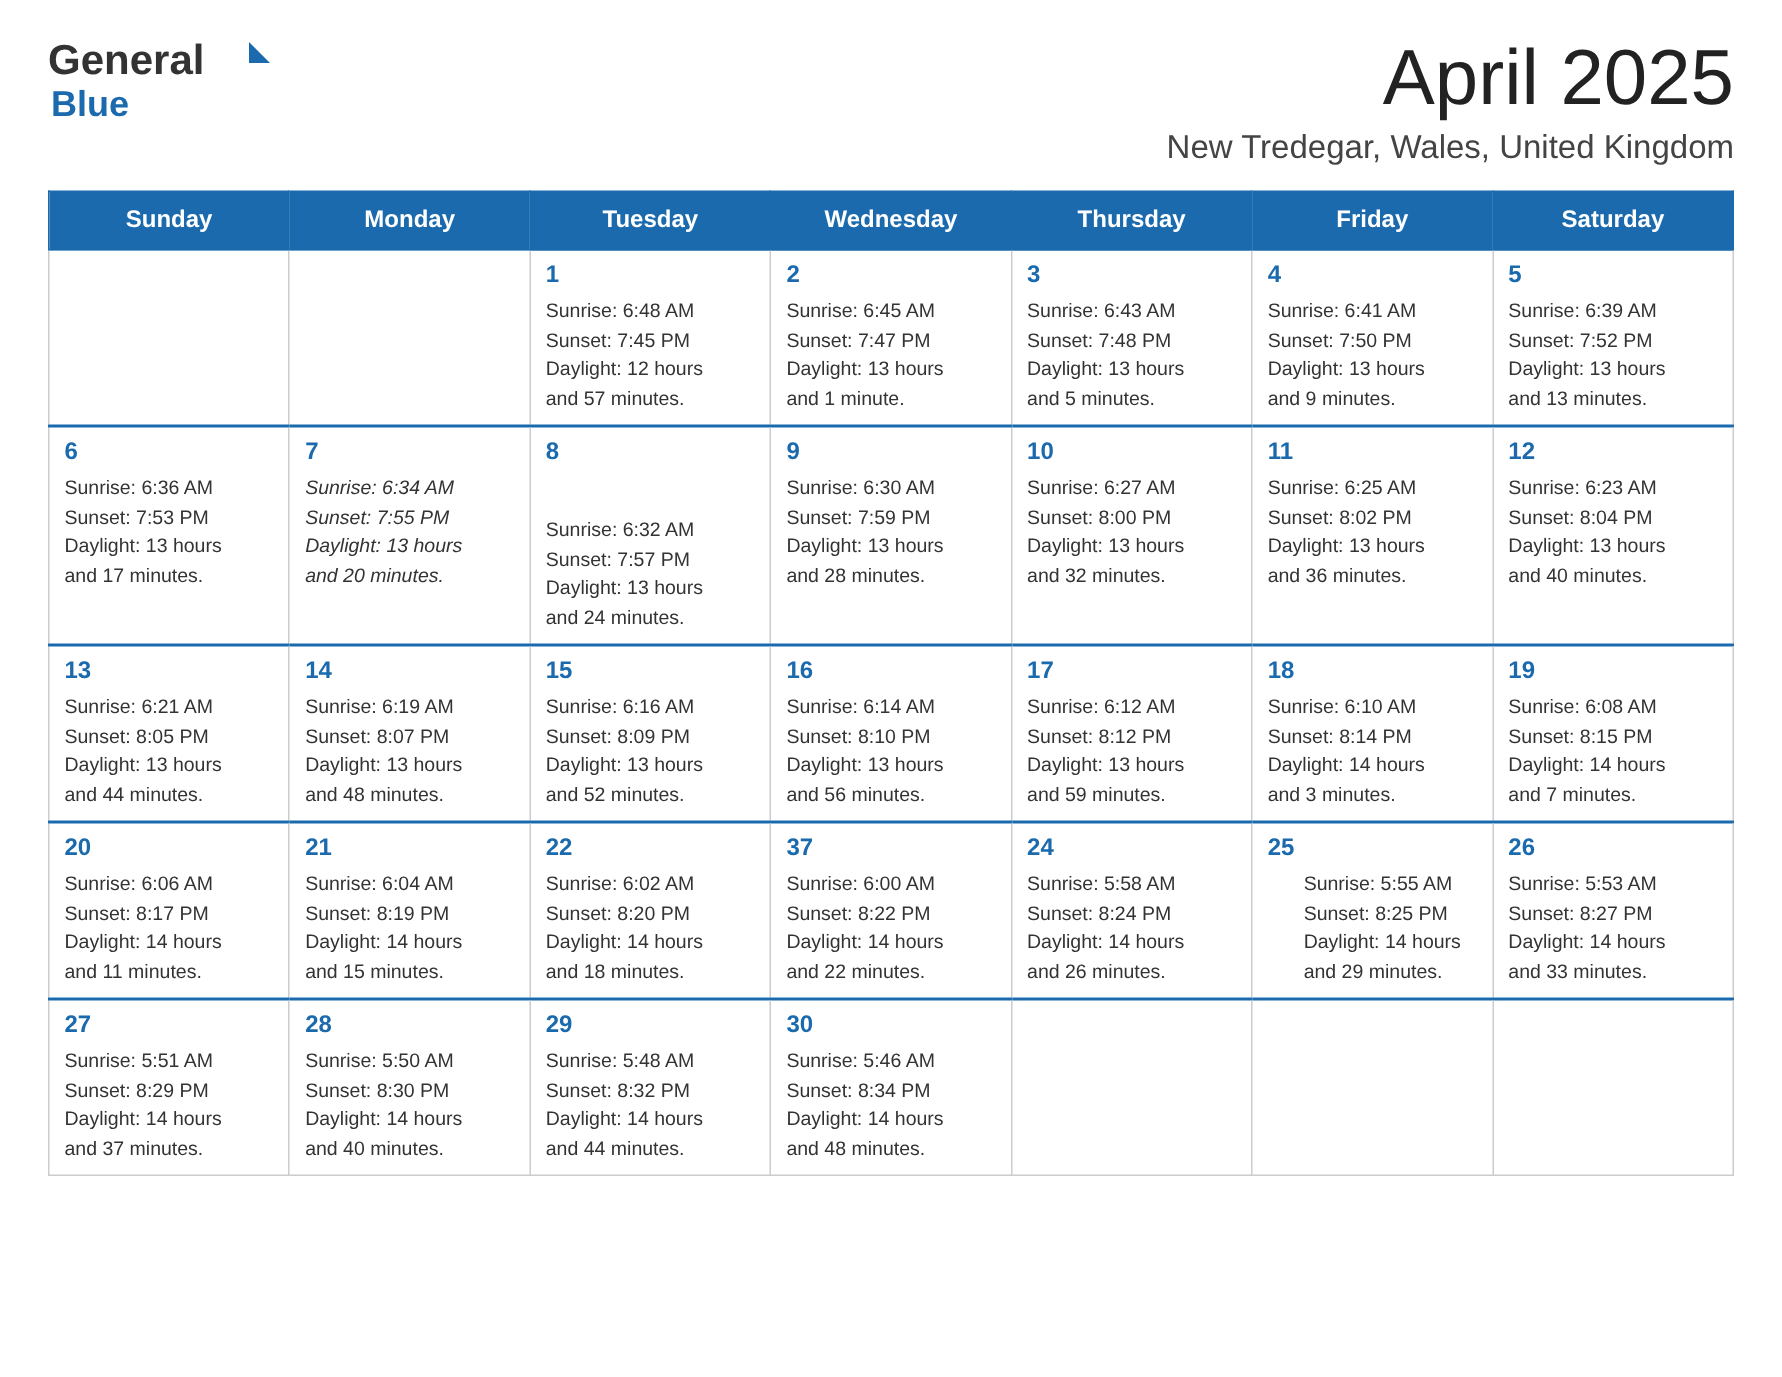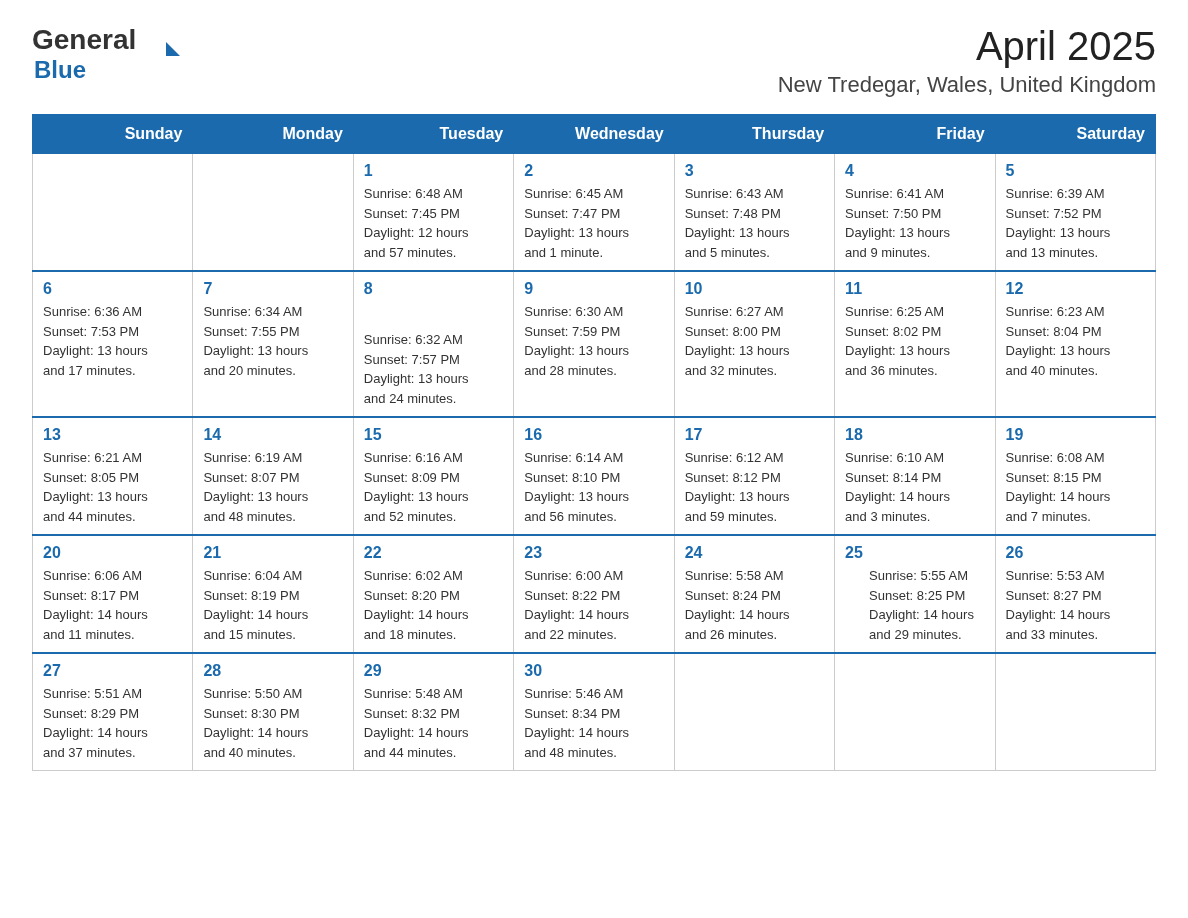--- a/index.html
+++ b/index.html
@@ -17,21 +17,21 @@
       align-items: flex-start;
       margin-bottom: 16px;
     }
     .logo {
       display: flex;
       flex-direction: column;
       align-items: flex-start;
     }
     .logo-text {
       display: flex;
-      align-items: flex-end;
+      align-items: flex-start;
       gap: 28px;
     }
     .logo-general {
       font-size: 28px;
       font-weight: bold;
       color: #333;
     }
     .logo-blue-arrow {
       width: 0;
       height: 0;
@@ -44,42 +44,42 @@
     .logo-blue {
       font-size: 24px;
       font-weight: bold;
       color: #1a6aad;
       margin-left: 2px;
     }
     .title-section {
       text-align: right;
     }
     .month-title {
-      font-size: 40px;
+      font-size: 52px;
       font-weight: normal;
       color: #222;
       line-height: 1.1;
     }
     .location-title {
       font-size: 22px;
       color: #444;
       margin-top: 4px;
     }
     .calendar-table {
       width: 100%;
       border-collapse: collapse;
       table-layout: fixed;
     }
     .calendar-table th {
       background-color: #1a6aad;
       color: #fff;
       font-size: 16px;
       font-weight: bold;
       padding: 10px 10px;
-      text-align: right;
+      text-align: center;
       border: 1px solid #1a6aad;
     }
     .calendar-table td {
       vertical-align: top;
       padding: 8px 10px;
       font-size: 13.5px;
       border: 1px solid #ccc;
       height: 110px;
       color: #333;
     }
@@ -174,21 +174,21 @@
       <tr class="row-divider">
         <td>
           <span class="day-number">6</span>
           <div class="day-info" style="white-space: pre-line;">Sunrise: 6:36 AM
 Sunset: 7:53 PM
 Daylight: 13 hours
 and 17 minutes.</div>
         </td>
         <td>
           <span class="day-number">7</span>
-          <div class="day-info" style="white-space: pre-line;">Sunrise: 6:34 AM
+          <div class="day-info" style="white-space: pre-line; font-style: italic;">Sunrise: 6:34 AM
 Sunset: 7:55 PM
 Daylight: 13 hours
 and 20 minutes.</div>
         </td>
         <td>
           <span class="day-number">8</span>
           <div class="day-info" style="white-space: pre-line; margin-top: 32px;">Sunrise: 6:32 AM
 Sunset: 7:57 PM
 Daylight: 13 hours
 and 24 minutes.</div>
@@ -289,21 +289,21 @@
 and 15 minutes.</div>
         </td>
         <td>
           <span class="day-number">22</span>
           <div class="day-info" style="white-space: pre-line;">Sunrise: 6:02 AM
 Sunset: 8:20 PM
 Daylight: 14 hours
 and 18 minutes.</div>
         </td>
         <td>
-          <span class="day-number">23</span>
+          <span class="day-number">37</span>
           <div class="day-info" style="white-space: pre-line;">Sunrise: 6:00 AM
 Sunset: 8:22 PM
 Daylight: 14 hours
 and 22 minutes.</div>
         </td>
         <td>
           <span class="day-number">24</span>
           <div class="day-info" style="white-space: pre-line;">Sunrise: 5:58 AM
 Sunset: 8:24 PM
 Daylight: 14 hours

